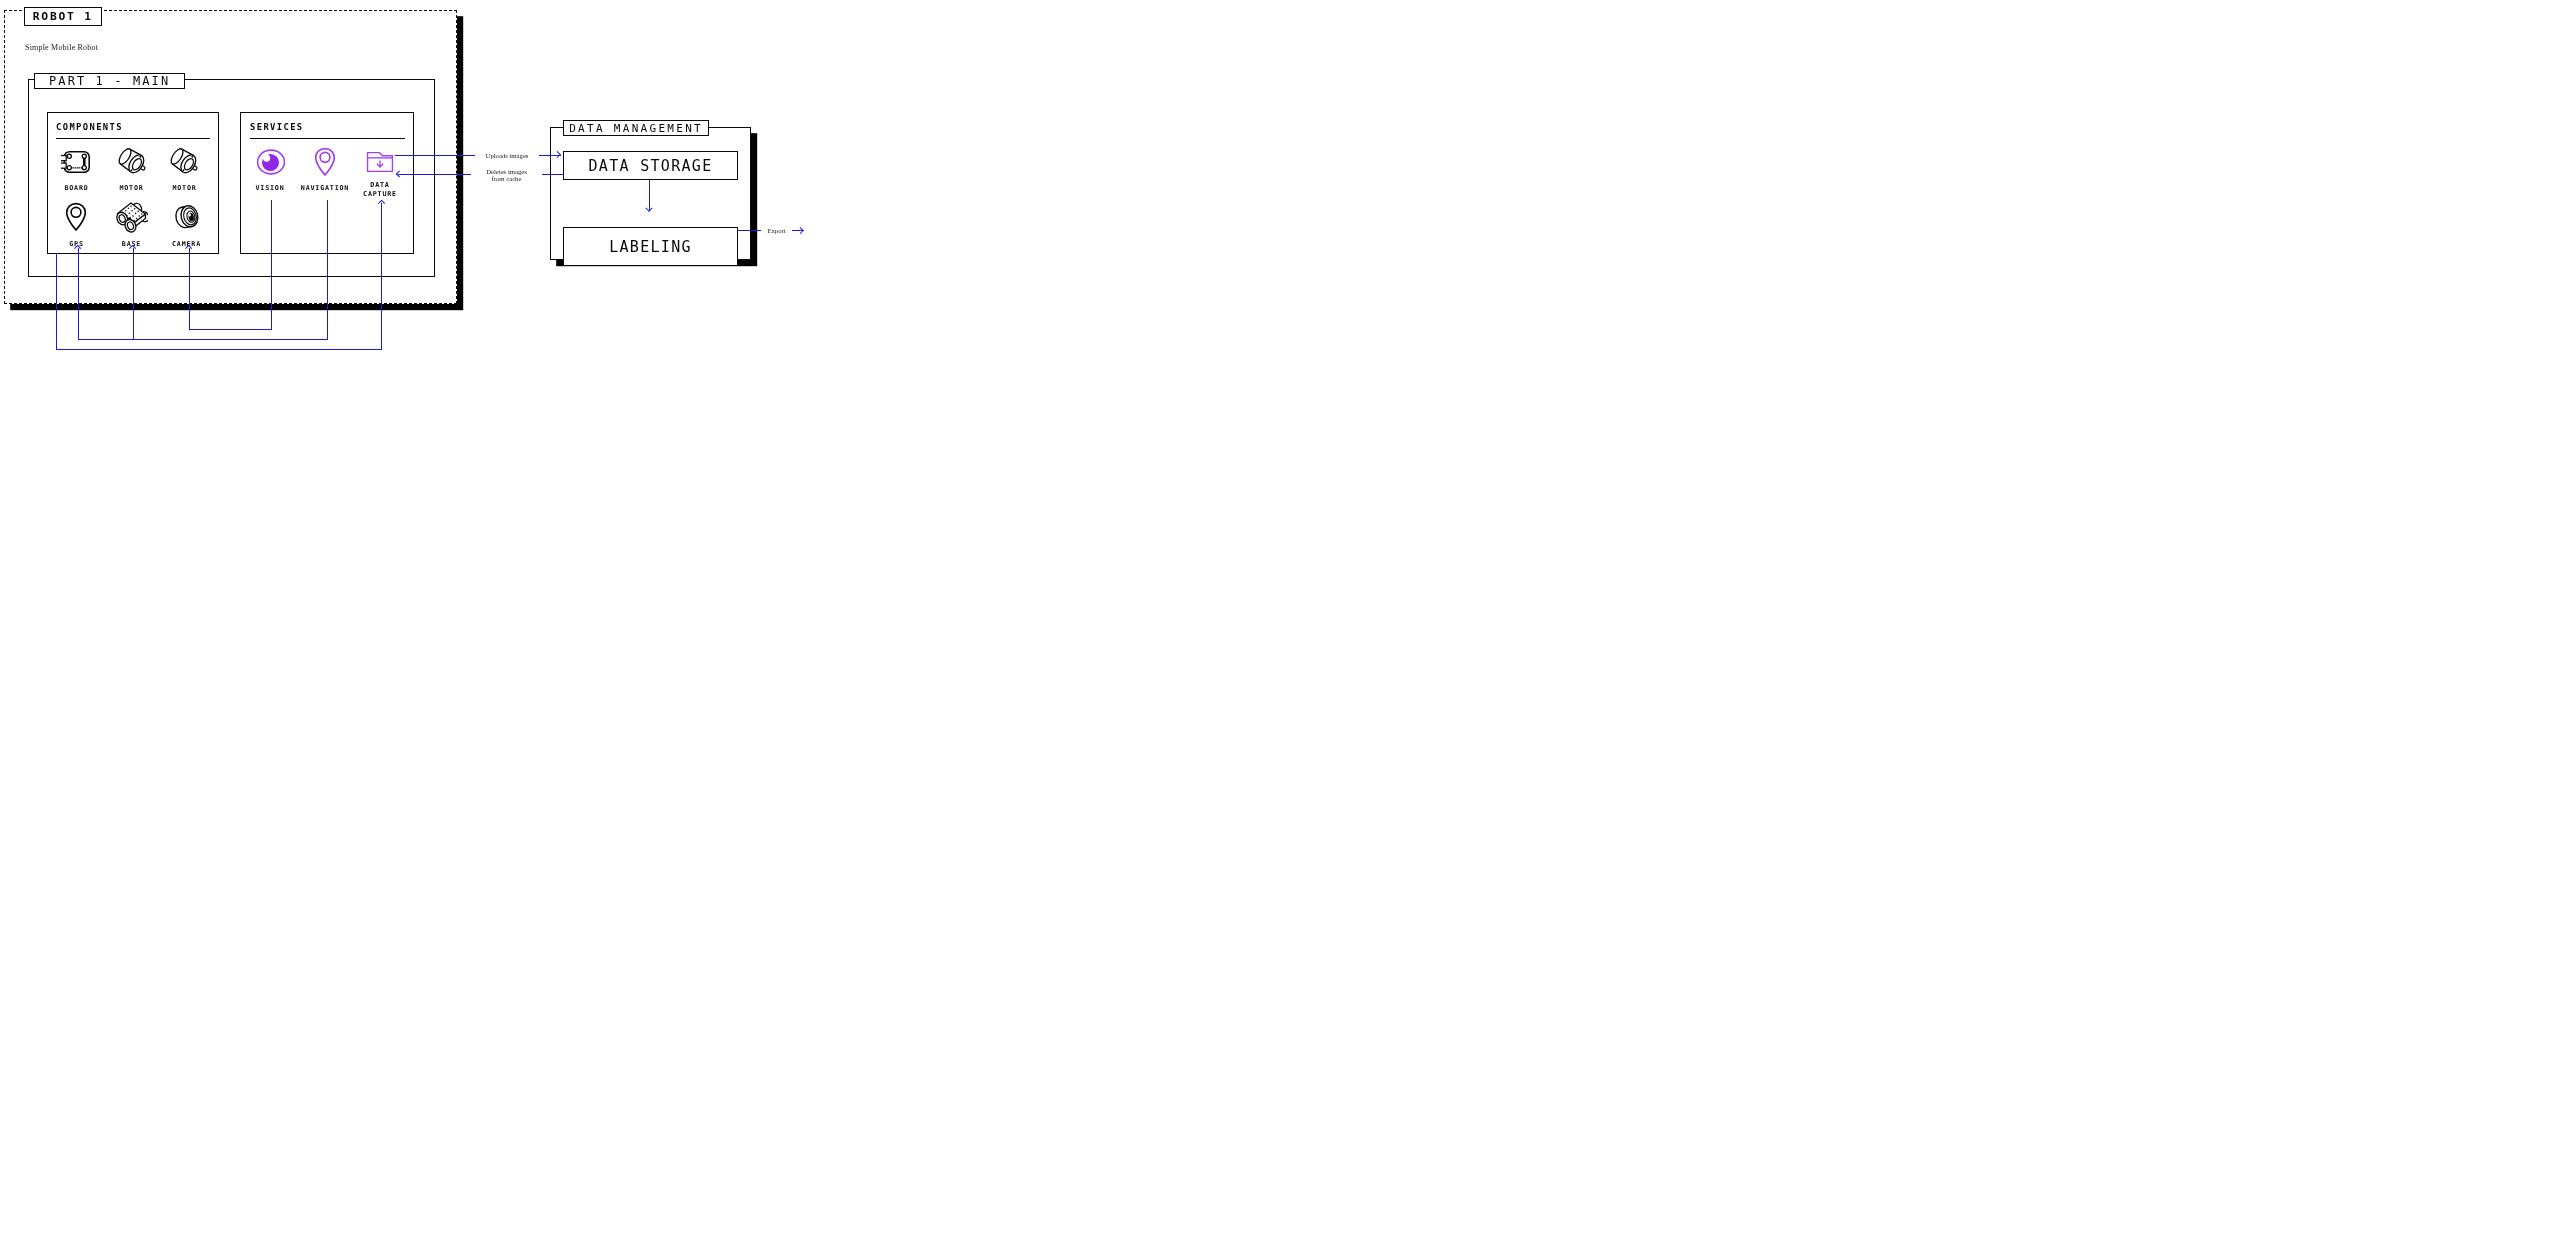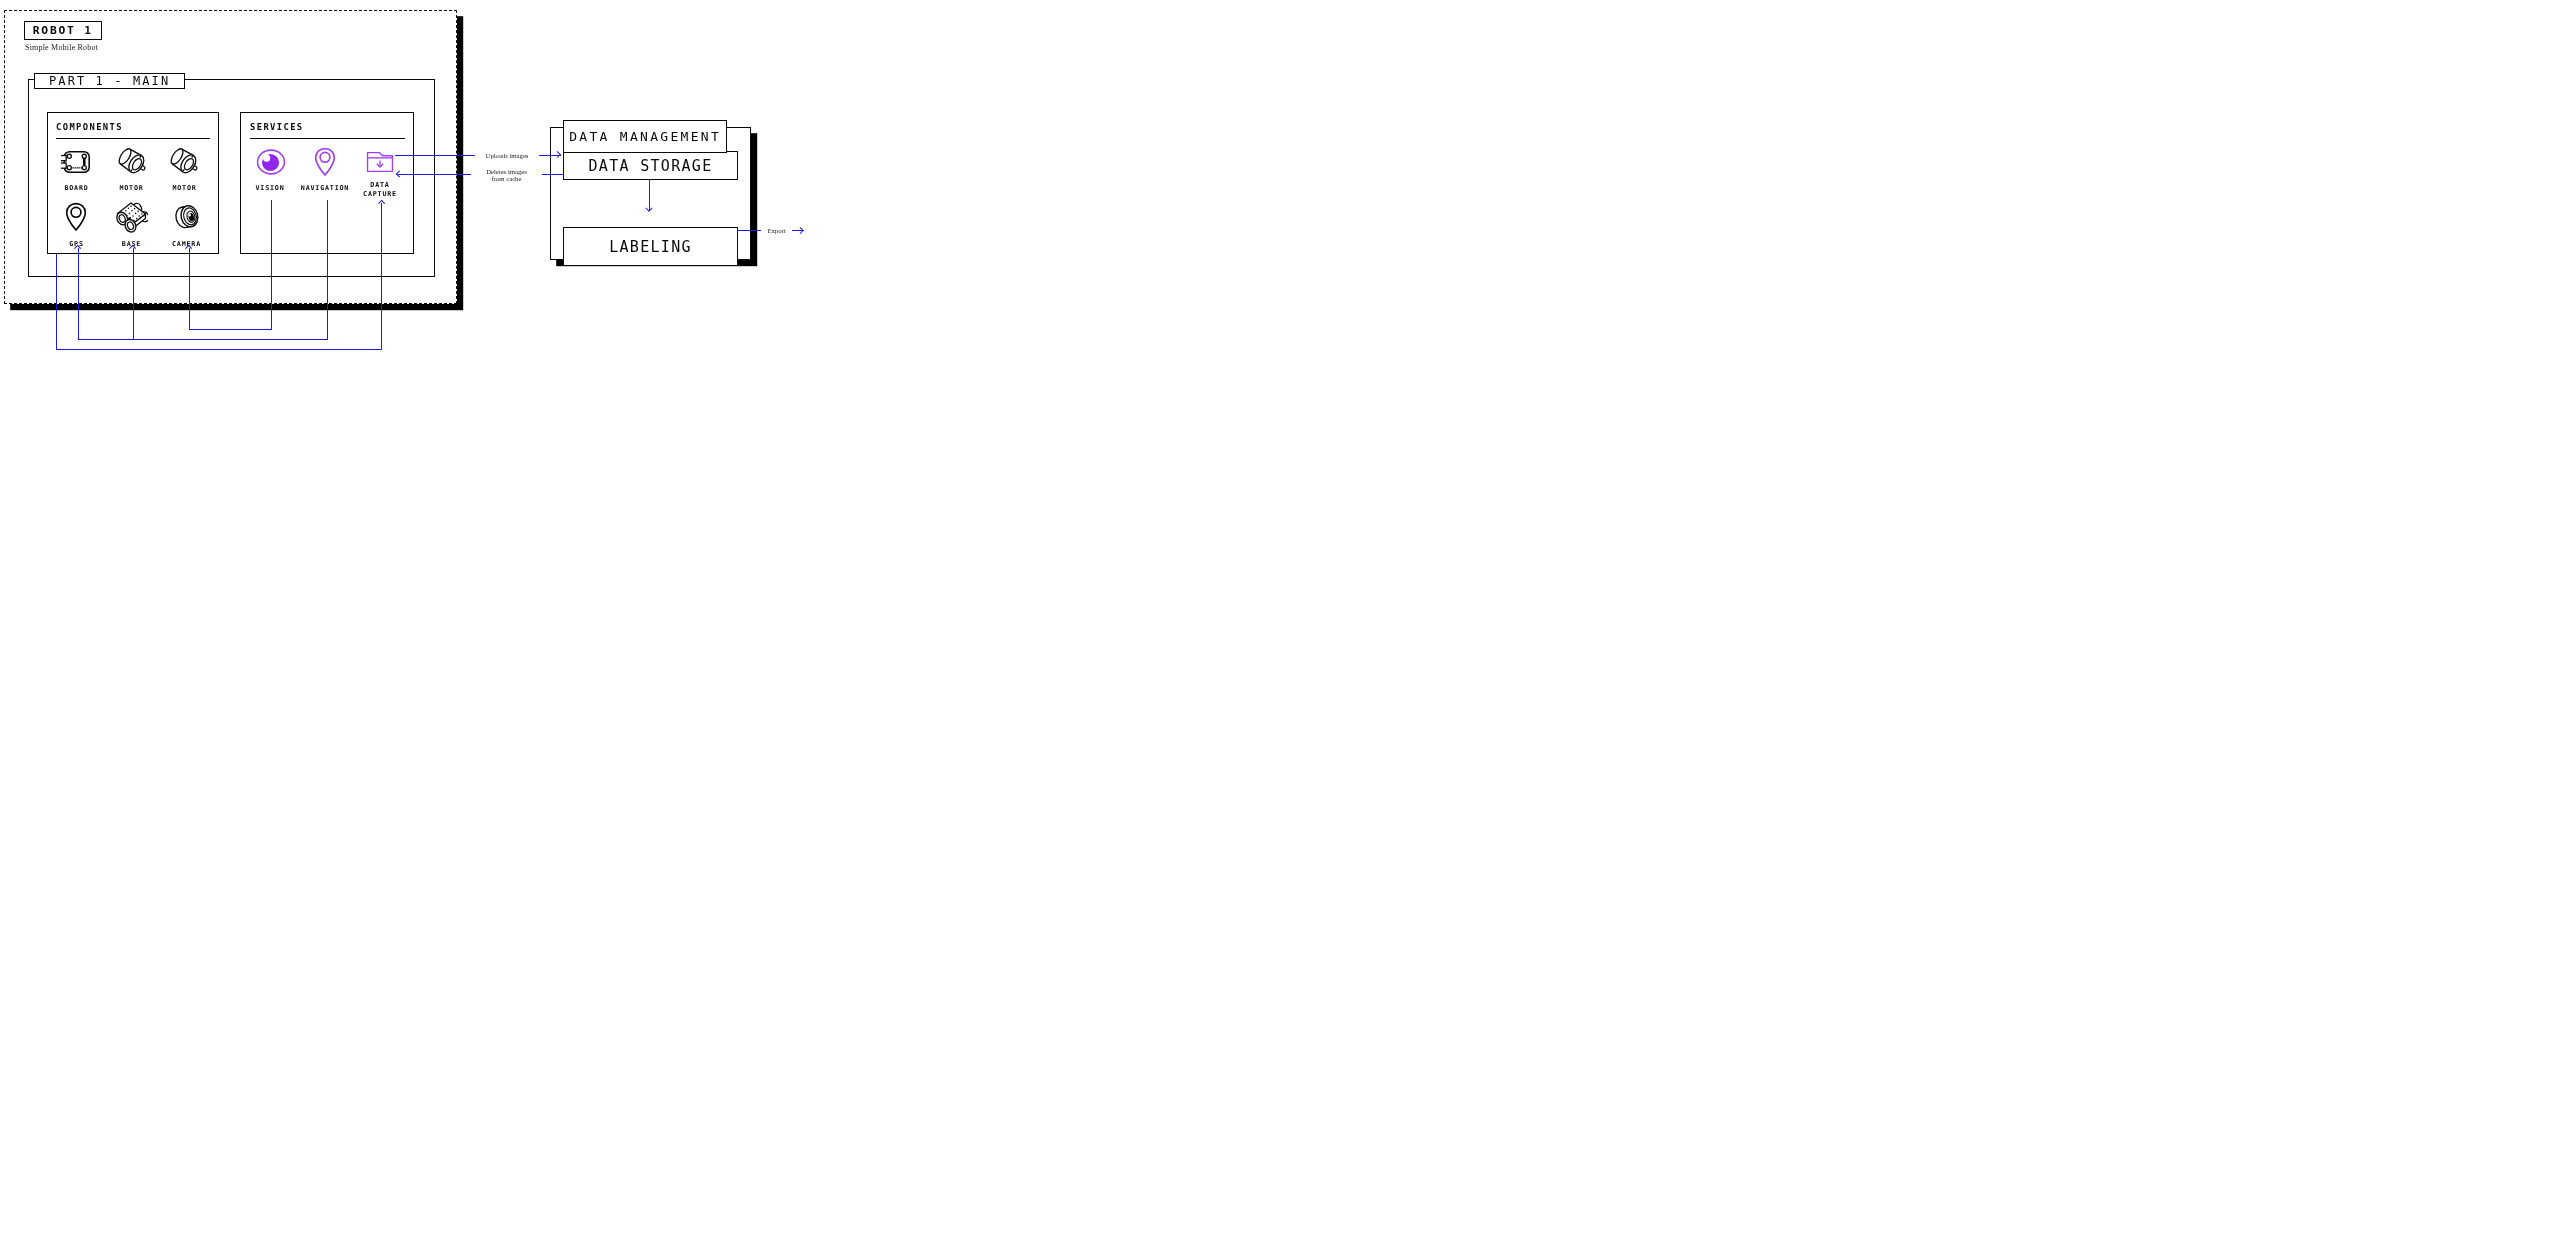--- a/index.html
+++ b/index.html
@@ -21,23 +21,23 @@
   
   .robot-frame{left:4.1px;top:9.8px;width:453px;height:294px;border:1px dashed var(--ink);box-shadow:6.2px 6.2px 0 0 #000;background:transparent;}
   .part1-frame{left:28px;top:79px;width:407px;height:198px;border:1px solid var(--ink);}
   .group-box{border:1px solid var(--ink);background:#fff;}
   .comp-box{left:47px;top:112px;width:172px;height:142px;}
   .serv-box{left:240px;top:112px;width:174px;height:142px;}
   .dm-frame{left:550px;top:127px;width:201px;height:133px;border:1px solid var(--ink);box-shadow:6.2px 6.2px 0 0 #000;background:#fff;}
 
   
   .tag{background:#fff;border:1px solid var(--ink);display:flex;align-items:center;justify-content:center;z-index:4;}
-  .robot-tag{left:24px;top:21px;height:18.5px;padding:0 7.7px;border-width:1.5px;font-size:11.3px;font-weight:700;letter-spacing:1.8px;}
+  .robot-tag{left:24px;top:7px;height:18.5px;padding:0 7.7px;border-width:1.5px;font-size:11.3px;font-weight:700;letter-spacing:1.8px;}
   .part1-tag{left:34px;top:73px;height:16px;padding:0 14px;border-width:1.3px;font-size:12px;font-weight:400;letter-spacing:2.1px;}
-  .dm-tag{left:563px;top:120px;height:33px;padding:0 5.2px;border-width:1.3px;font-size:13px;font-weight:400;letter-spacing:2.3px;z-index:4;}
+  .dm-tag{left:563px;top:120px;height:16px;padding:0 5.2px;border-width:1.3px;font-size:11px;font-weight:400;letter-spacing:2.3px;z-index:4;}
 
   .subtitle{left:25px;top:43px;font-size:8px;letter-spacing:0.2px;color:#1b1b1b;}
 
   .group-title{font-size:8.8px;font-weight:700;letter-spacing:1.4px;}
   .rule{position:absolute;height:1px;background:var(--ink);}
 
   .cap{position:absolute;font-size:6.7px;font-weight:700;letter-spacing:0.8px;text-align:center;}
 
   .node-box{position:absolute;border:1px solid var(--ink);background:#fff;display:flex;align-items:center;justify-content:center;font-size:15px;letter-spacing:1.3px;font-weight:400;z-index:3;}
 

